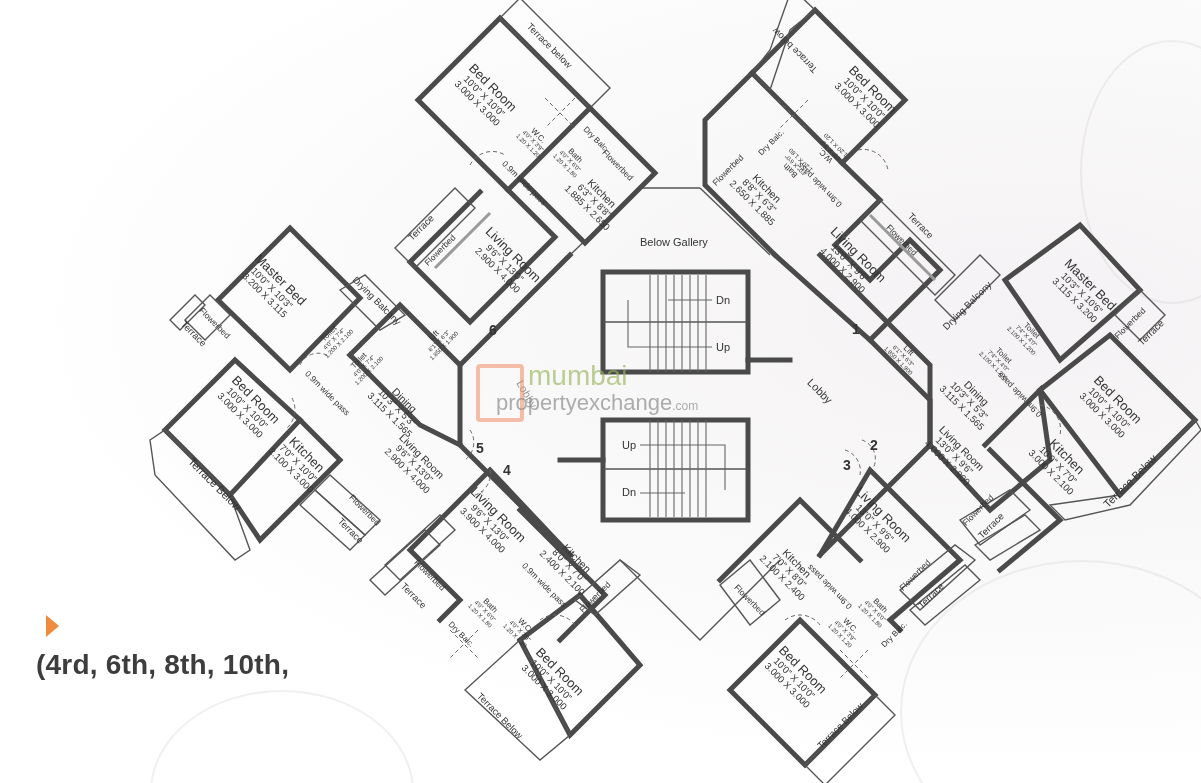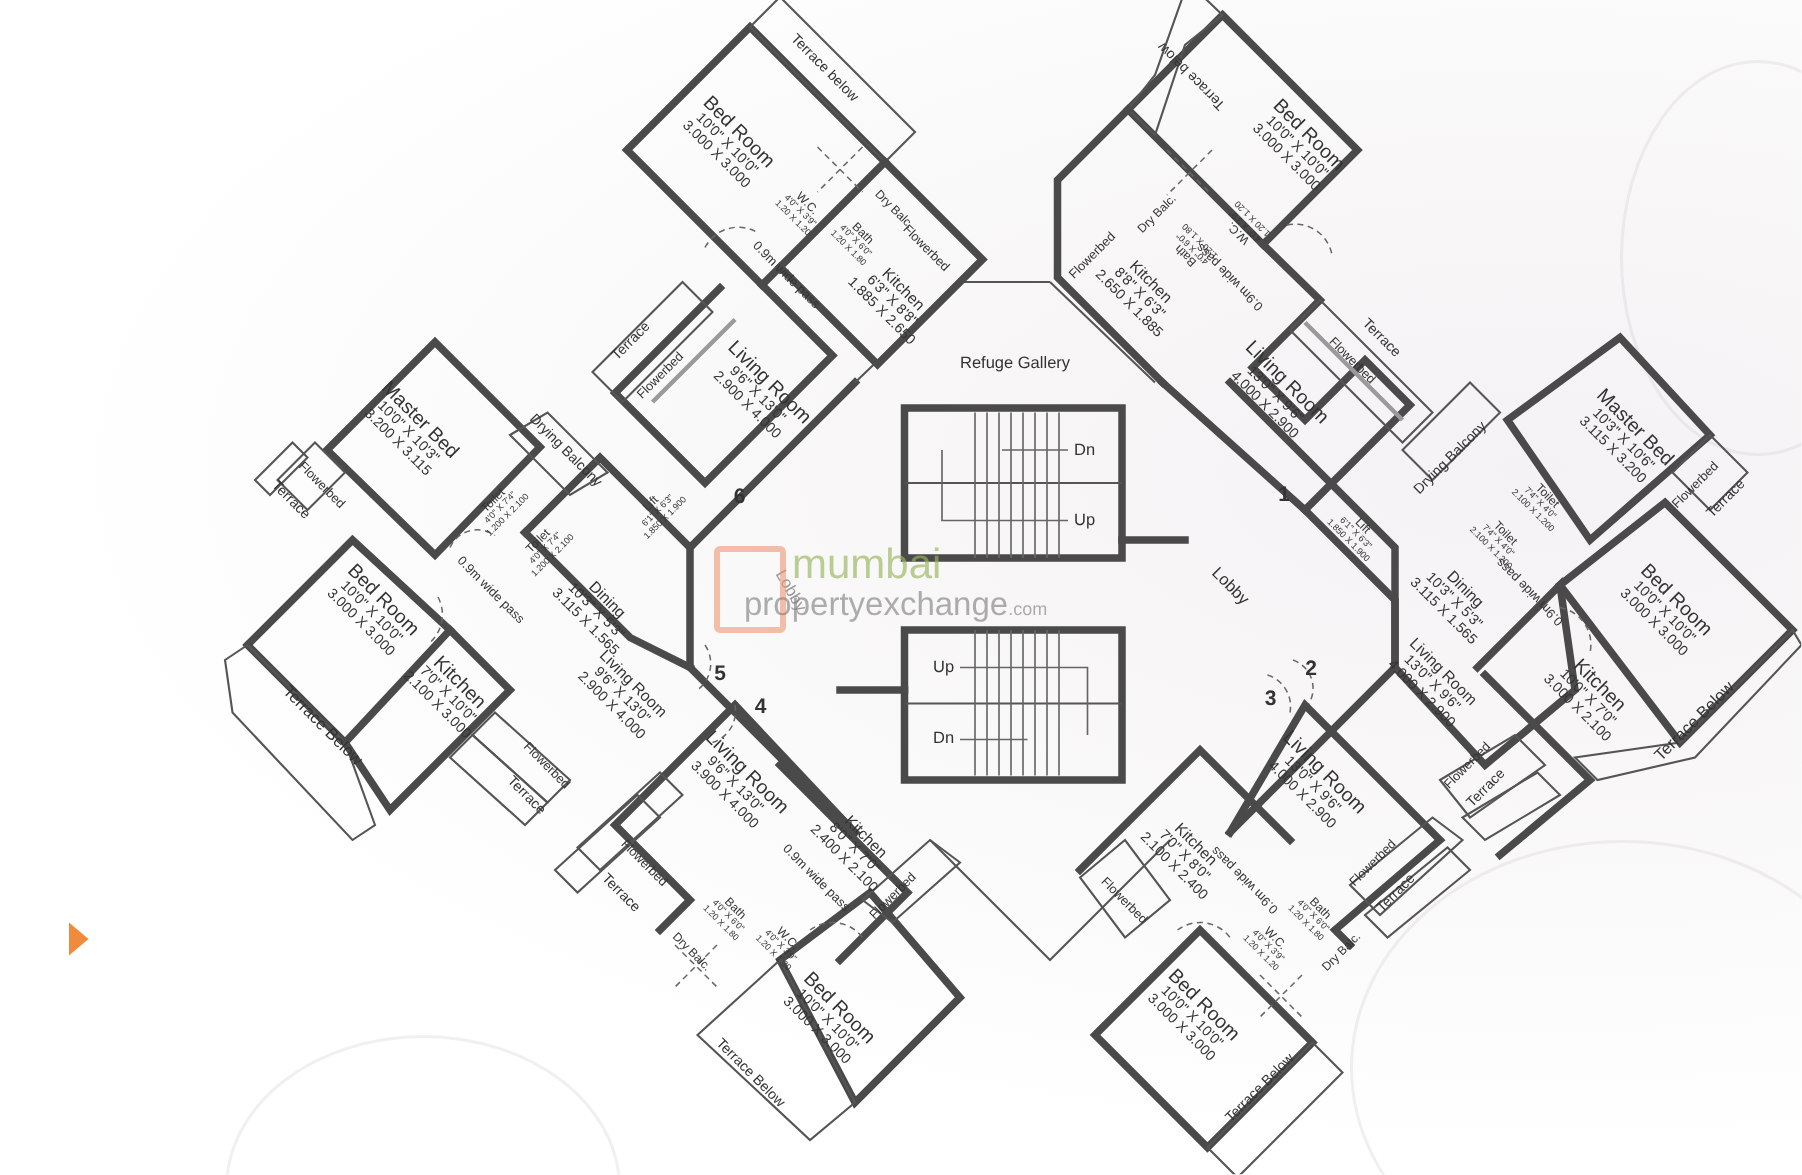--- a/index.html
+++ b/index.html
@@ -154,21 +154,21 @@
     <polyline class="wall" points="350,355 420,425 460,445"></polyline>
     <polygon class="wallthin" points="330,475 380,520 365,535 315,490"></polygon>
     <polygon class="wallthin" points="315,490 365,535 350,550 300,505"></polygon>
     <polygon class="wallthin" points="340,290 365,275 405,315 380,330"></polygon>
     <path class="dash" d="M292,398 a25,25 0 0,1 -5,30"></path>
     <path class="dash" d="M300,365 a20,20 0 0,1 30,-8"></path>
     <path class="dash" d="M470,430 a22,22 0 0,1 -5,30"></path>
   </g>
 </svg>
 
-<div class="tag" style="left:640px;top:236px;">Refuge Gallery</div>
+<div class="tag" style="left:640px;top:236px;">Below Gallery</div>
 <div class="tag" style="left:805px;top:385px;transform:rotate(45deg);">Lobby</div>
 <div class="tag" style="left:512px;top:388px;transform:rotate(60deg);color:#999;">Lobby</div>
 <div class="stair-lbl" style="left:716px;top:294px;">Dn</div>
 <div class="stair-lbl" style="left:716px;top:341px;">Up</div>
 <div class="stair-lbl" style="left:622px;top:439px;">Up</div>
 <div class="stair-lbl" style="left:622px;top:486px;">Dn</div>
 
 <div class="unitnum" style="left:483px;top:320px;">6</div>
 <div class="unitnum" style="left:846px;top:319px;">1</div>
 <div class="unitnum" style="left:864px;top:435px;">2</div>
@@ -401,13 +401,14 @@
 <div class="tag sm" style="left:335px;top:525px;transform:rotate(45deg);">Terrace</div>
 
 <div id="wm">
   <div class="box"></div>
   <div class="t1">mumbai</div>
   <div class="t2"><span>propertyexchange</span><small>.com</small></div>
 </div>
 
 <div id="title">
   <div><span class="arrow"></span></div>
+  <div>(4rd, 6th, 8th, 10th,</div>
 </div>
 
 </body></html>

